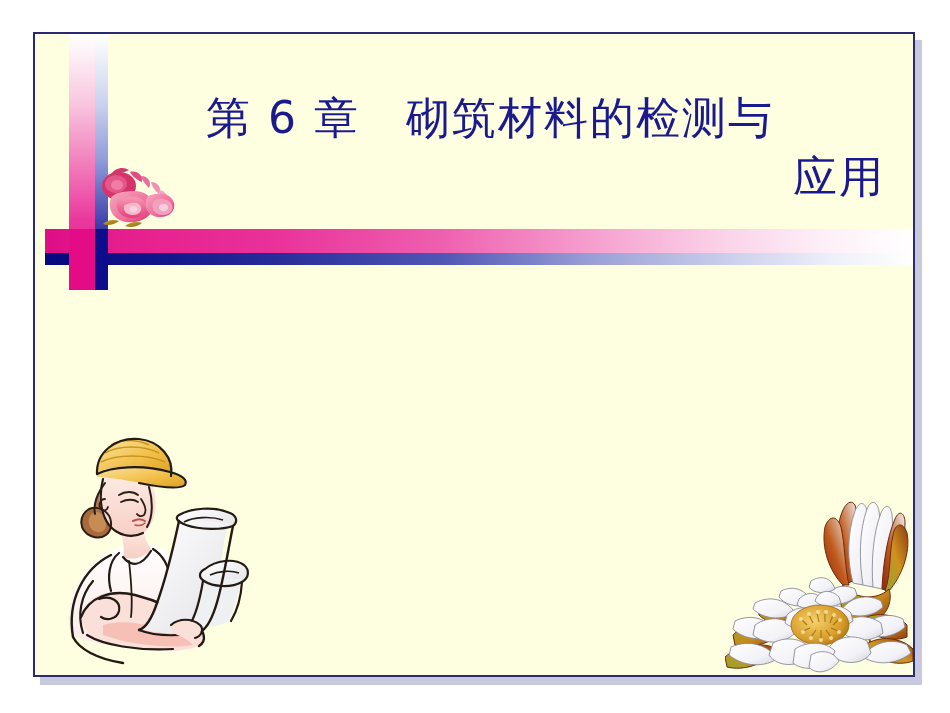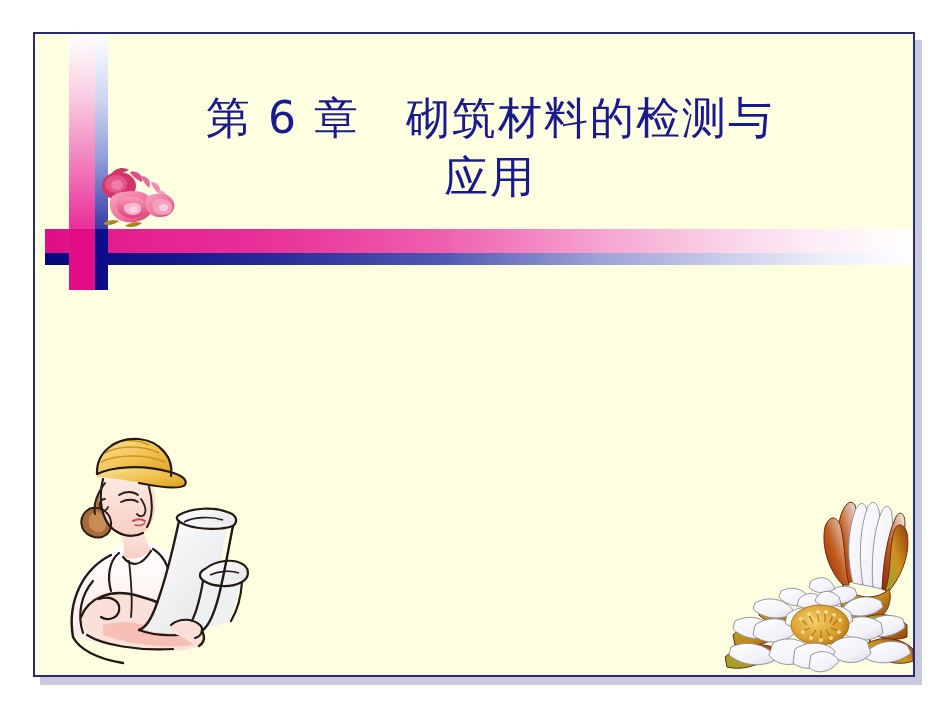--- a/index.html
+++ b/index.html
@@ -132,21 +132,21 @@
     width: 790px;
     text-align: center;
     color: #1a1a8e;
     font-family: "DejaVu Sans", "Liberation Sans", sans-serif;
     font-size: 44px;
     line-height: 1.33;
     letter-spacing: 2px;
     font-weight: 500;
   }
   #title-line-1 { display: block; white-space: pre; }
-  #title-line-2 { display: block; white-space: pre; }
+  #title-line-2 { display: block; white-space: pre; text-align: right; }
 
   
   #rose-clipart {
     position: absolute;
     left: 62px;
     top: 128px;
     width: 84px;
     height: 70px;
   }
 

